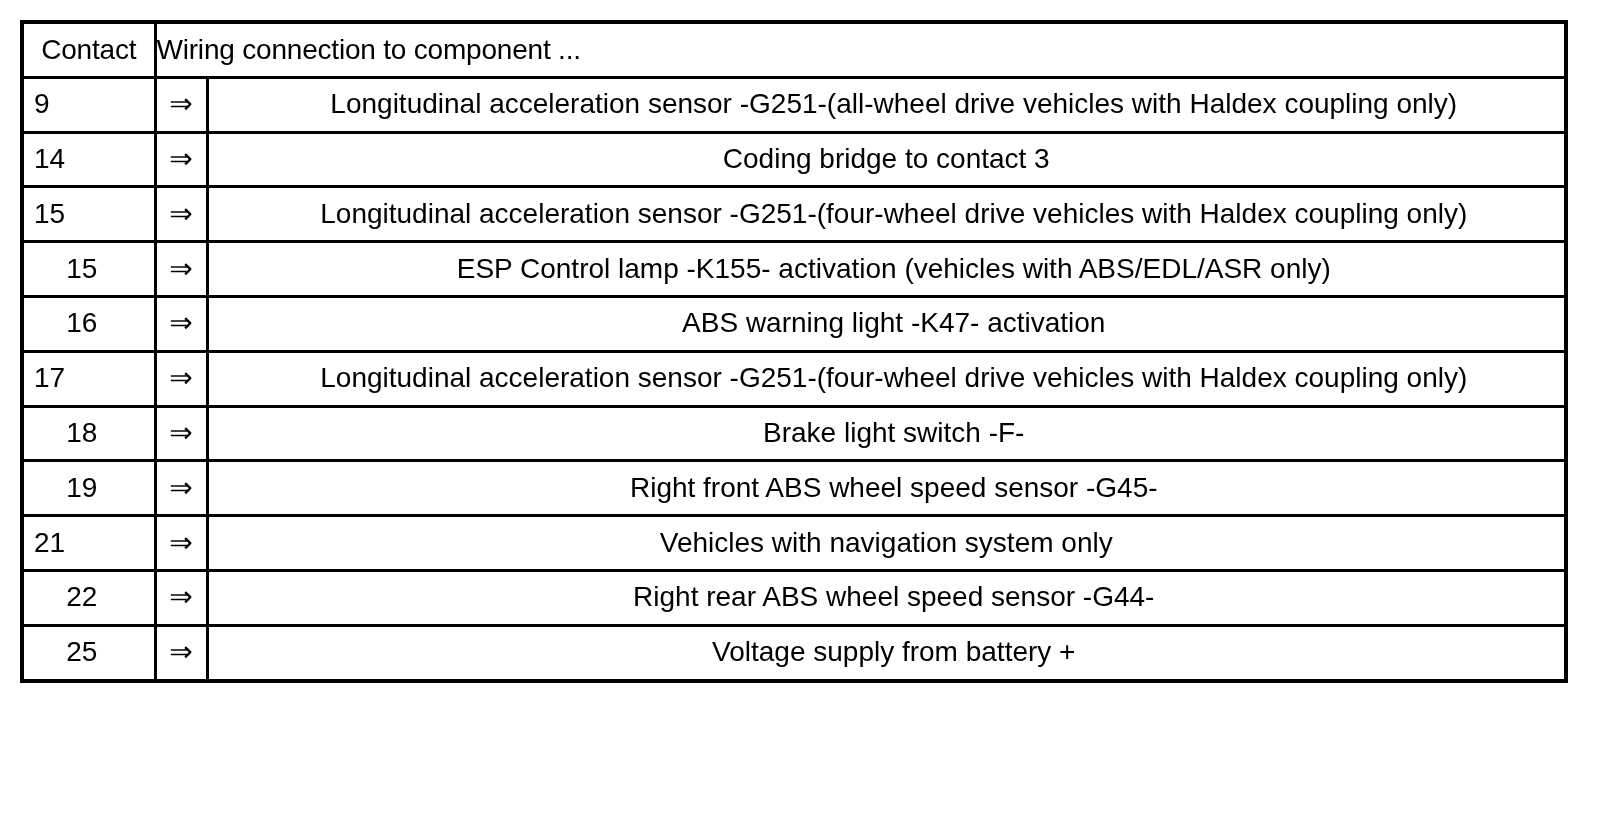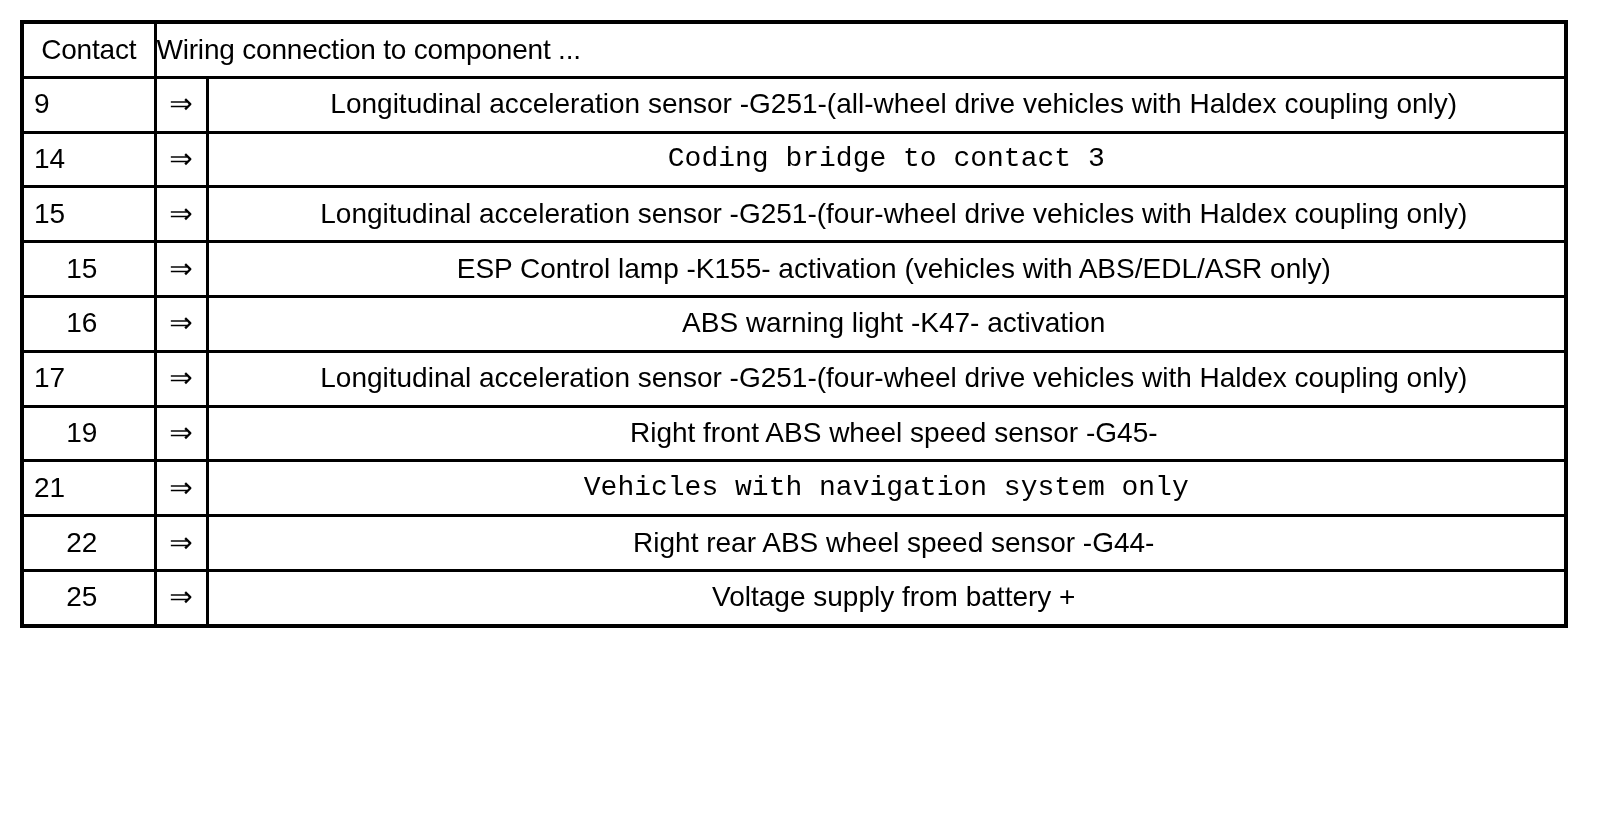--- a/index.html
+++ b/index.html
@@ -77,21 +77,21 @@
     font-size: 27px;
     line-height: 1;
   }
 
   
   .desc {
     font-size: 28px;
     white-space: nowrap;
   }
   .desc.left   { text-align: center;  padding-left: 15px; }
-  .desc.center { text-align: center; font-family: Liberation Mono, monospace; }
+  .desc.center { text-align: center; }
 </style>
 </head>
 <body>
 
 <div id="page">
 
   <table class="wiring-table">
     <colgroup>
       <col class="col-contact">
       <col class="col-arrow">
@@ -129,20 +129,25 @@
           <td class="contact center">16</td>
           <td class="arrow">⇒</td>
           <td class="desc left">ABS warning light -K47- activation</td>
         </tr>
         <tr>
           <td class="contact left">17</td>
           <td class="arrow">⇒</td>
           <td class="desc left">Longitudinal acceleration sensor -G251-(four-wheel drive vehicles with Haldex coupling only)</td>
         </tr>
         <tr>
+          <td class="contact center">18</td>
+          <td class="arrow">⇒</td>
+          <td class="desc left">Brake light switch -F-</td>
+        </tr>
+        <tr>
           <td class="contact center">19</td>
           <td class="arrow">⇒</td>
           <td class="desc left">Right front ABS wheel speed sensor -G45-</td>
         </tr>
         <tr>
           <td class="contact left">21</td>
           <td class="arrow">⇒</td>
           <td class="desc center">Vehicles with navigation system only</td>
         </tr>
         <tr>

